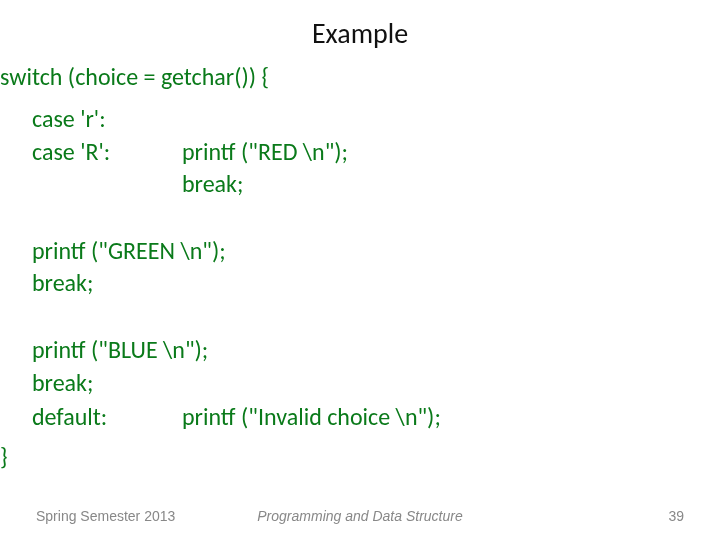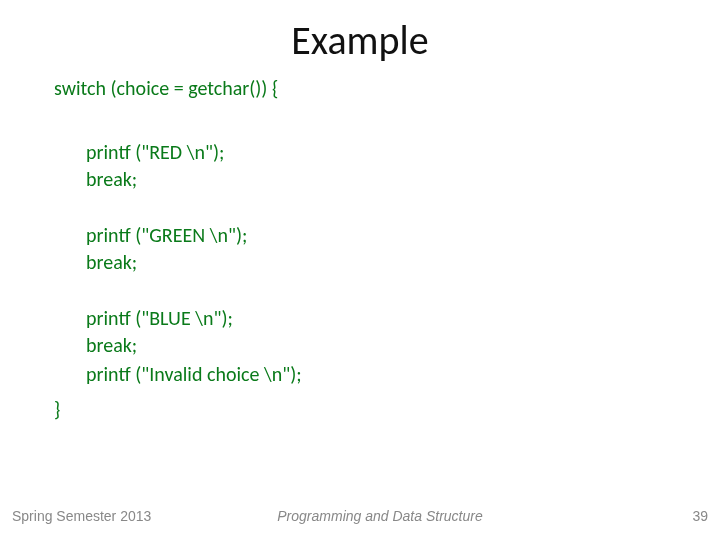--- a/index.html
+++ b/index.html
@@ -1,38 +1,42 @@
 <!DOCTYPE html>
 <html><head>
 <meta charset="utf-8">
 <style>
   * { box-sizing: border-box; margin: 0; padding: 0; }
   html, body { width: 720px; height: 540px; background: #fff; font-family: Calibri, "Segoe UI", sans-serif; }
   .slide { width: 720px; height: 540px; position: relative; padding: 0; }
-  .title { text-align: center; font-size: 40px; color: #111; font-weight: 400; padding-top: 16px; padding-bottom: 10px; }
-  .content { color: #0a7a1a; font-size: 20px; line-height: 1.35; padding-left: 54px; }
+  .title { text-align: center; font-size: 28px; color: #111; font-weight: 400; padding-top: 16px; padding-bottom: 10px; }
+  .content { color: #0a7a1a; font-size: 24px; line-height: 1.35; }
   .switch-line { padding-bottom: 10px; }
   .case-block { display: flex; padding-left: 32px; padding-bottom: 2px; }
   .case-col { width: 150px; flex-shrink: 0; }
   .action-col { }
   .brace { padding-left: 0px; padding-top: 6px; }
-  .footer { position: absolute; bottom: 16px; left: 0; right: 0; display: flex; justify-content: space-between; align-items: center; padding: 0 12px; font-size: 14px; color: #888; font-family: Arial, sans-serif; }
-  .footer-center { position: absolute; left: 50%; transform: translateX(-50%); font-style: italic; margin-left: 20px; }
+  .footer { position: absolute; bottom: 16px; left: 0; right: 0; display: flex; justify-content: space-between; align-items: center; padding: 0 36px; font-size: 14px; color: #888; font-family: Arial, sans-serif; }
+  .footer-center { position: absolute; left: 50%; transform: translateX(-50%); font-style: italic; }
 </style>
 </head>
 <body>
 
 <div class="slide">
 
   <div class="title">Example</div>
 
   <div class="content">
     <div class="switch-line">switch  (choice = getchar())  {</div>
 
     <div class="case-block">
+      <div class="case-col">
+        <div>case 'r':</div>
+        <div>case 'R':</div>
+      </div>
       <div class="action-col">
         <div>&nbsp;</div>
         <div>printf ("RED \n");</div>
         <div>break;</div>
       </div>
     </div>
 
     <div class="case-block">
       <div class="action-col">
         <div>&nbsp;</div>
@@ -43,20 +47,23 @@
 
     <div class="case-block">
       <div class="action-col">
         <div>&nbsp;</div>
         <div>printf ("BLUE \n");</div>
         <div>break;</div>
       </div>
     </div>
 
     <div class="case-block">
+      <div class="case-col">
+        <div>default:</div>
+      </div>
       <div class="action-col">
         <div>printf ("Invalid choice \n");</div>
       </div>
     </div>
 
     <div class="brace">}</div>
   </div>
 
   <div class="footer">
     <span>Spring Semester 2013</span>

